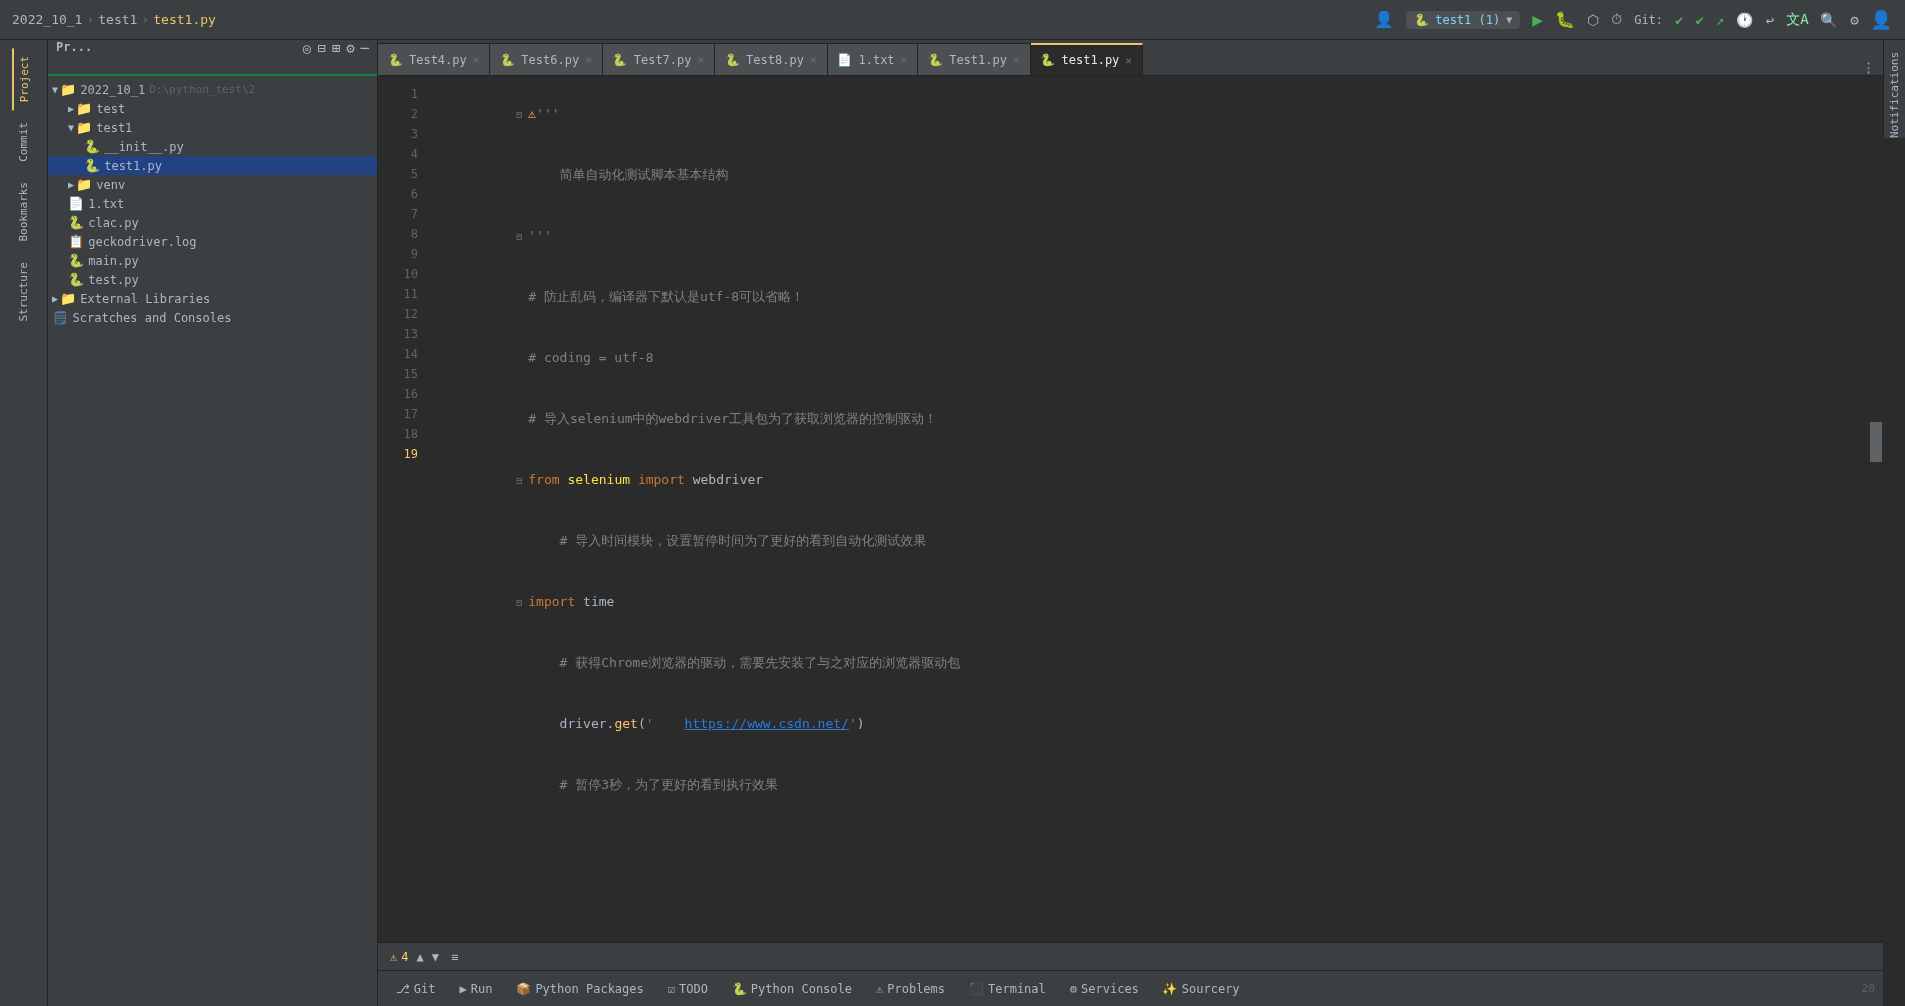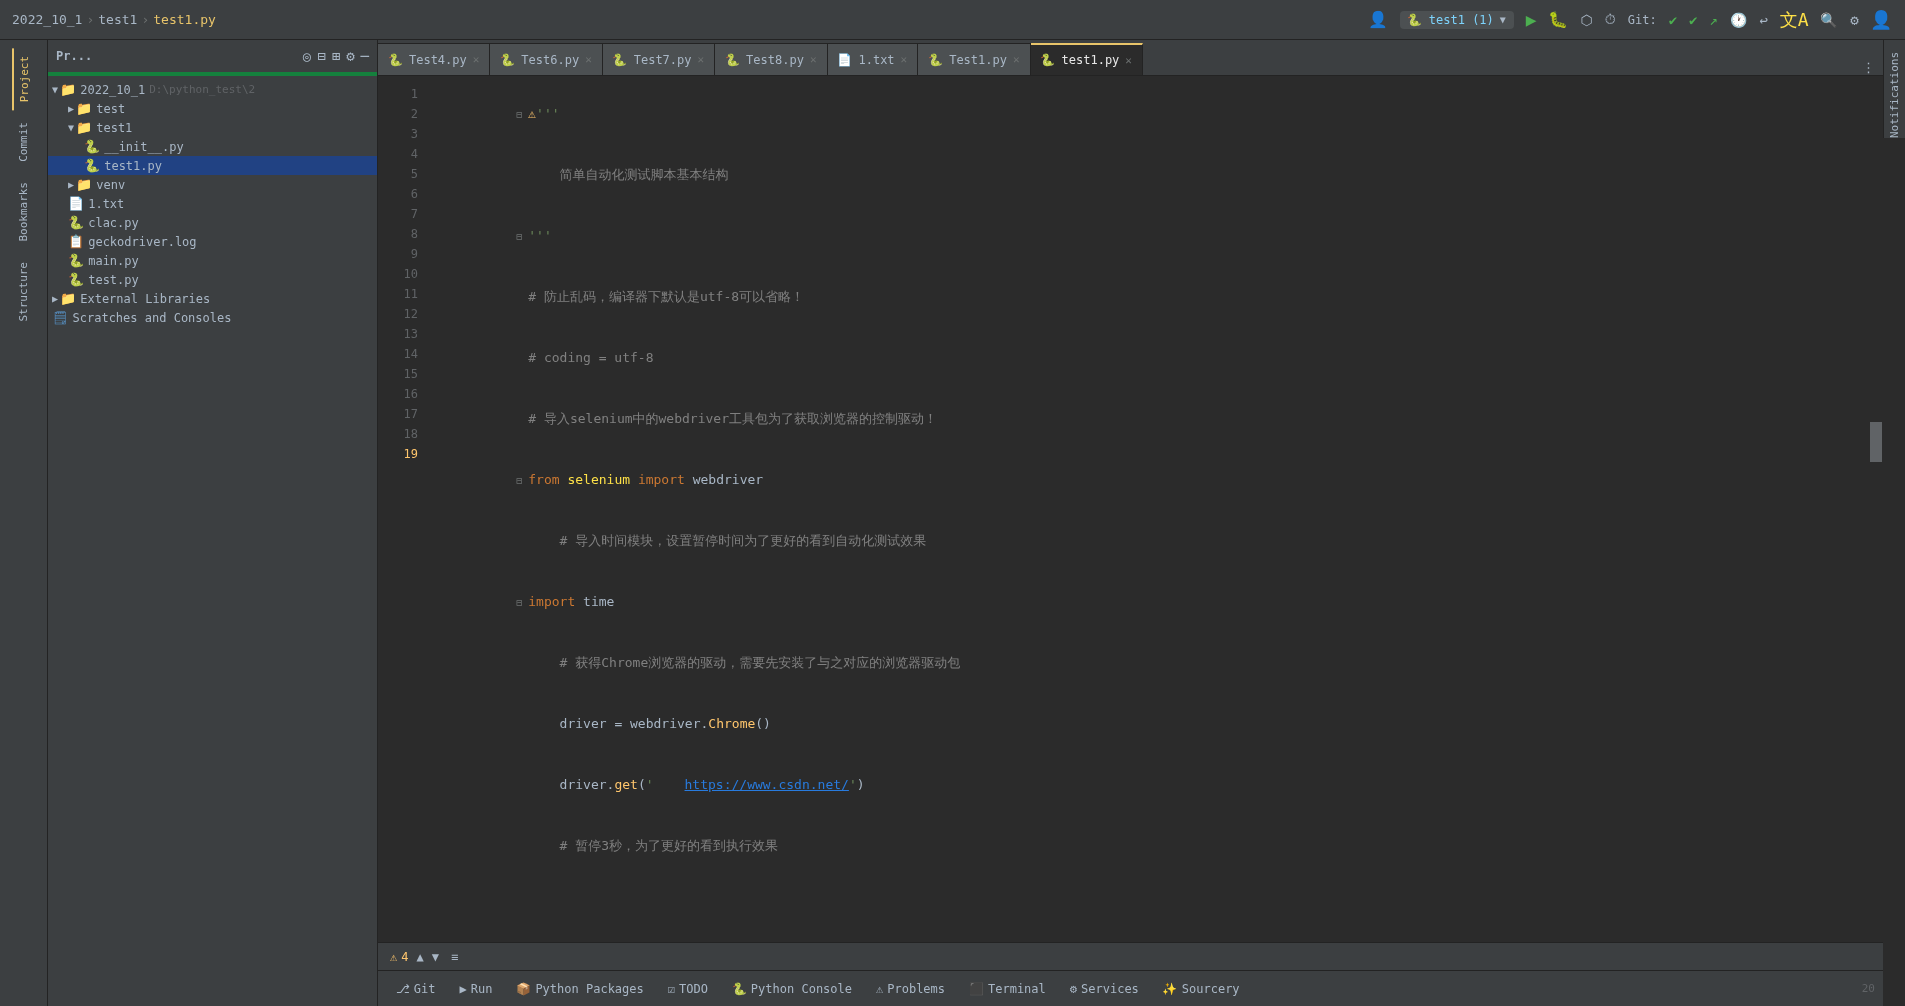--- a/index.html
+++ b/index.html
@@ -79,24 +79,24 @@
       width: 330px;
       background: #3c3f41;
       display: flex;
       flex-direction: column;
       border-right: 1px solid #232323;
       flex-shrink: 0;
     }
     .panel-header {
       height: 36px;
       display: flex;
-      align-items: center;
+      align-items: flex-start;
       padding: 0 8px;
       gap: 20px;
-      border-bottom: 4px solid #15803d;
+      border-bottom: 2px solid #15803d;
     }
     .panel-title {
       font-size: 12px;
       color: #a9b7c6;
       font-weight: bold;
     }
     .panel-actions {
       margin-left: auto;
       display: flex;
       gap: 6px;
@@ -304,21 +304,21 @@
     <span class="run-btn">▶</span>
     <span style="color:#a9b7c6;font-size:16px;">🐛</span>
     <span style="color:#a9b7c6;font-size:14px;">⬡</span>
     <span style="color:#a9b7c6;font-size:14px;">⏱</span>
     <span class="git-label">Git:</span>
     <span style="color:#4caf50;font-size:14px;">✔</span>
     <span style="color:#4caf50;font-size:14px;">✔</span>
     <span style="color:#4caf50;font-size:14px;">↗</span>
     <span style="color:#a9b7c6;font-size:14px;">🕐</span>
     <span style="color:#a9b7c6;font-size:14px;">↩</span>
-    <span style="color:#fde047;font-size:18px;">文A</span>
+    <span style="color:#86efac;font-size:14px;">文A</span>
     <span style="color:#a9b7c6;font-size:14px;">🔍</span>
     <span style="color:#a9b7c6;font-size:14px;">⚙</span>
     <span style="font-size:18px;">👤</span>
   </div>
 </div>
 
 <div class="main-layout">
 
   <div class="sidebar-icons-left">
     <span class="sidebar-icon active">Project</span>
@@ -524,23 +524,20 @@
         </div>
 
         <div class="code-line">
           <span class="fold-marker">⊟</span><span class="kw">import</span> <span style="color:#a9b7c6;">time</span>
         </div>
 
         <div class="code-line">
           <span class="fold-marker">  </span>    <span class="comment"># 获得Chrome浏览器的驱动，需要先安装了与之对应的浏览器驱动包</span>
         </div>
 
-        <div class="code-line">
-          <span class="fold-marker">  </span>    <span style="color:#a9b7c6;">driver</span> <span style="color:#a9b7c6;">=</span> <span style="color:#a9b7c6;">webdriver</span><span style="color:#a9b7c6;">.</span><span class="fn">Chrome</span><span style="color:#a9b7c6;">()</span>
-        </div>
 
 
         <div class="code-line">
           <span class="fold-marker">  </span>    <span style="color:#a9b7c6;">driver</span><span style="color:#a9b7c6;">.</span><span class="fn">get</span><span style="color:#a9b7c6;">(</span><span class="str">'</span><span class="link">https://www.csdn.net/</span><span class="str">'</span><span style="color:#a9b7c6;">)</span>
         </div>
 
         <div class="code-line">
           <span class="fold-marker">  </span>    <span class="comment"># 暂停3秒，为了更好的看到执行效果</span>
         </div>
 

